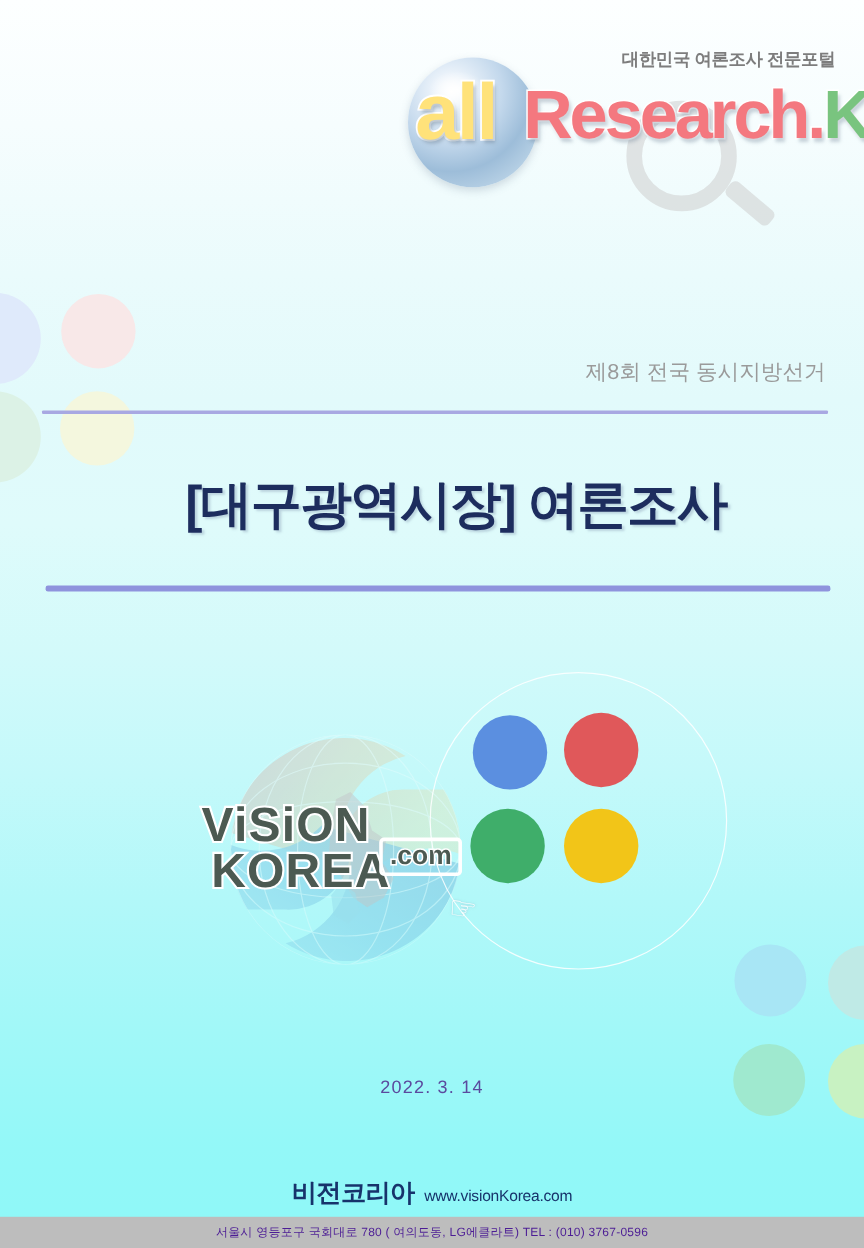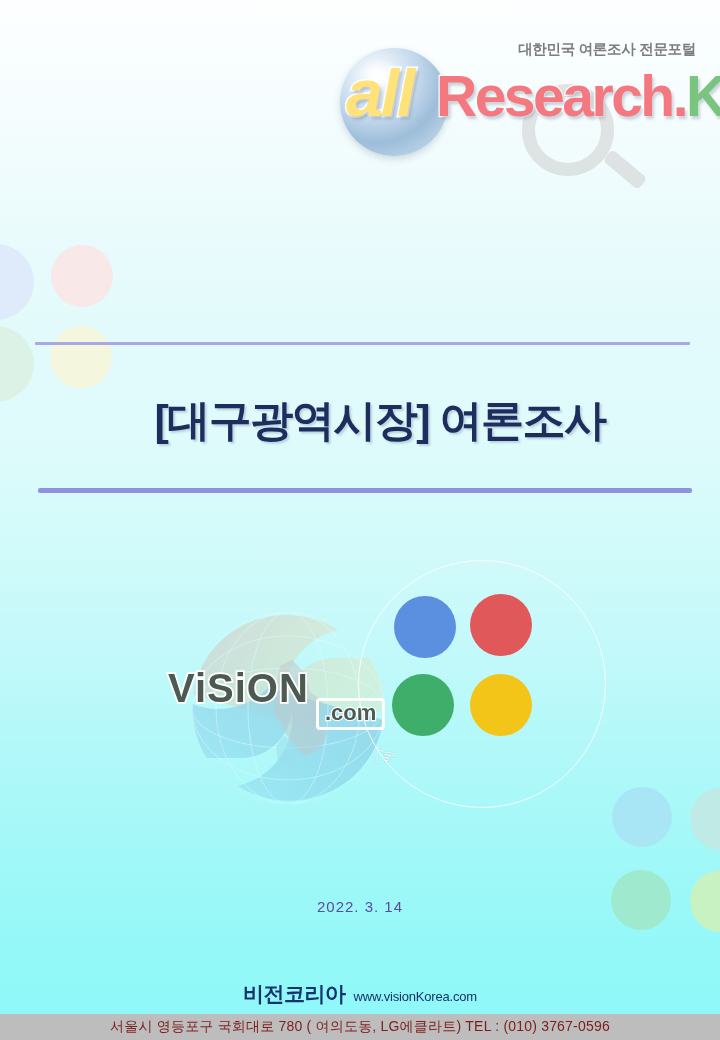--- a/index.html
+++ b/index.html
@@ -98,21 +98,20 @@
     background: rgba(206,206,206,0.55);
     transform: rotate(40deg);
     border-radius: 5px;
   }
   .logo-all {
     position: absolute;
     left: 24px;
     top: 34px;
     font-size: 66px;
     font-weight: 900;
-    font-style: italic;
     line-height: 1;
     color: #ffe27a;
     -webkit-text-stroke: 3px #ffffff;
     paint-order: stroke fill;
     text-shadow: 2px 3px 3px rgba(110,130,150,0.45);
     letter-spacing: -2px;
   }
   .logo-research {
     position: absolute;
     left: 114px;
@@ -296,22 +295,22 @@
     left: 0;
     bottom: 0;
     width: 720px;
     height: 26px;
     background: #bdbdbd;
     display: flex;
     align-items: center;
     justify-content: center;
   }
   .footbar-text {
-    font-size: 14px;
-    color: #7f1d1d;
+    font-size: 10px;
+    color: #4c1d95;
     letter-spacing: 0.2px;
     white-space: nowrap;
     text-align: right;
   }
 </style>
 </head>
 <body>
 
 <div id="page">
 
@@ -329,20 +328,21 @@
     <div class="logo-tagline">대한민국 여론조사 전문포털</div>
 
     <div class="logo-magnifier"></div>
     <div class="logo-magnifier-handle"></div>
 
     <div class="logo-sphere"></div>
     <div class="logo-all">all</div>
     <div class="logo-research"><span>Research</span><span class="logo-dot">.</span><span class="logo-kr">KR</span></div>
   </div>
 
+  <div class="subtitle">제8회 전국 동시지방선거</div>
   <div class="rule-top"></div>
   <div class="main-title">[대구광역시장] 여론조사</div>
   <div class="rule-bottom"></div>
 
   <div class="graphic">
 
     <svg class="globe" viewBox="0 0 200 200">
       <defs>
         <clipPath id="gclip">
             <circle cx="100" cy="100" r="96"></circle>
@@ -368,20 +368,21 @@
           <ellipse cx="100" cy="100" rx="72" ry="96"></ellipse>
           <circle cx="100" cy="100" r="96"></circle>
         </g>
       </g>
       <path d="M92 58 L104 52 L116 64 L122 84 L134 92 L130 110 L140 124 L132 140 L118 148 L106 140 L96 122 L86 104 L88 80 Z" fill="#c98f93" opacity="0.55"></path>
       <path d="M96 128 L108 136 L112 152 L102 162 L90 154 L88 138 Z" fill="#7fc3e0" opacity="0.6"></path>
     </svg>
 
     <div class="vk-logo">
       <div class="vk-line1">ViSiON</div>
+      <div class="vk-line2">KOREA</div>
       <div class="vk-com">.com</div>
       <div class="vk-cursor">☞</div>
     </div>
 
     <div class="ring"></div>
     <div class="dot dot-blue"></div>
     <div class="dot dot-red"></div>
     <div class="dot dot-green"></div>
     <div class="dot dot-yellow"></div>
   </div>

